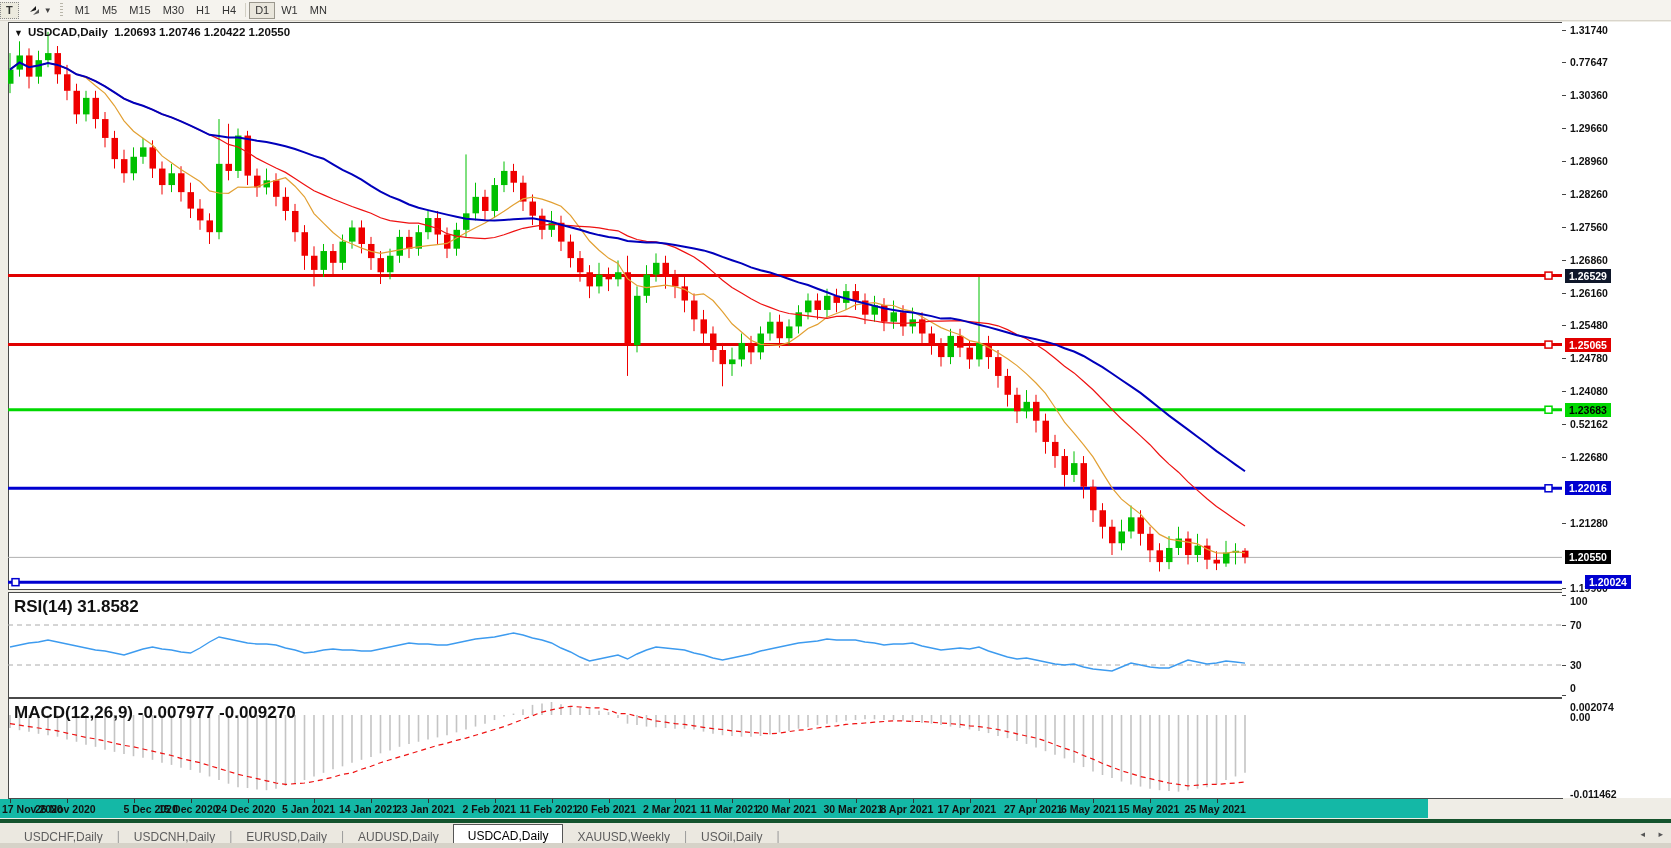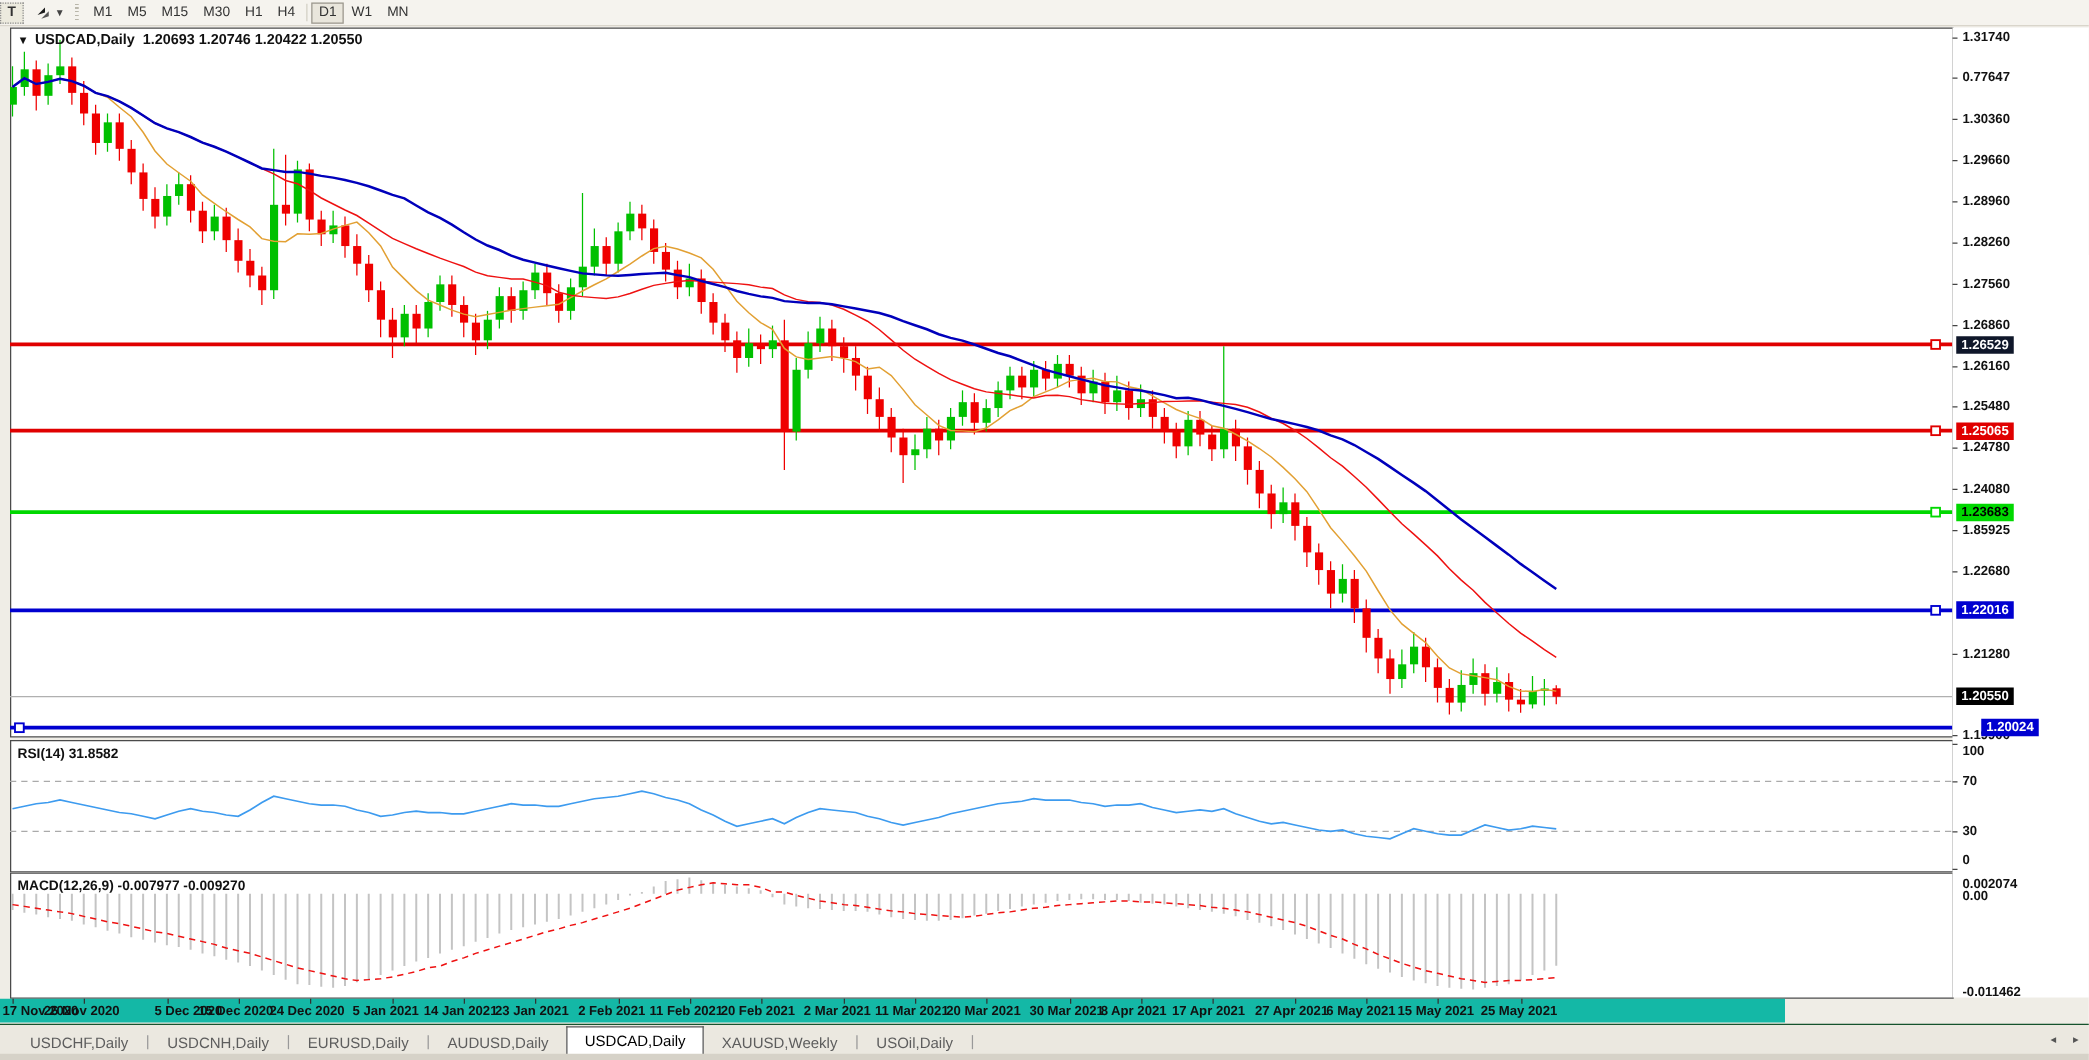--- a/index.html
+++ b/index.html
@@ -25,37 +25,37 @@
   .panel{position:absolute;background:#fff;border:1px solid #4a4a4a;box-sizing:border-box;}
   #main-panel{left:8px;top:22px;width:1555px;height:568px;}
   #rsi-panel{left:8px;top:592px;width:1555px;height:106px;}
   #macd-panel{left:8px;top:698px;width:1555px;height:101px;}
   svg.layer{position:absolute;left:8px;top:22px;overflow:hidden;}
   #rsi-svg{top:592px;}
   #macd-svg{top:698px;}
 
   .chart-title{position:absolute;left:14px;top:26px;font-size:11.5px;font-weight:bold;color:#111;z-index:5;}
   .chart-title .tri{font-size:9px;margin-right:5px;}
-  .pane-label{position:absolute;left:14px;font-size:11px;font-weight:bold;color:#111;z-index:5;}
+  .pane-label{position:absolute;left:14px;font-size:17px;font-weight:bold;color:#111;z-index:5;}
 
   
   #price-axis{position:absolute;left:1562px;top:22px;width:109px;height:776px;background:#fff;}
   .tick-dash{position:absolute;left:0;width:4px;height:1px;background:#444;}
   .tick-lbl{position:absolute;left:8px;font-size:10.5px;font-weight:bold;color:#111;white-space:nowrap;}
   .badge{position:absolute;left:3px;height:14px;line-height:14px;padding:0 4px;
          font-size:10.5px;font-weight:bold;color:#fff;white-space:nowrap;z-index:6;}
 
   
   #date-axis{position:absolute;left:0;top:799px;width:1428px;height:19px;background:#14b8a6;}
   .d-tick{position:absolute;top:0;width:1px;height:4px;background:#333;}
   .d-lbl{position:absolute;top:4px;font-size:10.5px;font-weight:bold;color:#111;white-space:nowrap;}
 
   
   #tabbar{position:absolute;left:0;top:819px;width:1671px;height:24px;background:#ebe8e0;
-          border-top:1px solid #14532d;display:flex;align-items:flex-end;}
+          border-top:4px solid #14532d;display:flex;align-items:flex-end;}
   .tab{display:inline-flex;align-items:center;height:21px;padding:0 14px;font-size:12px;color:#5d5d5d;
        cursor:default;white-space:nowrap;}
   .tab.active{background:#fff;border:1px solid #555;border-bottom:none;color:#000;height:22px;}
   .tab-sep{color:#999;font-size:12px;align-self:center;}
   .tab-scroll{position:absolute;top:6px;font-size:9px;color:#555;cursor:default;}
   #tab-scroll-left{right:26px;}
   #tab-scroll-right{right:8px;}
   .bottom-strip{position:absolute;left:0;top:843px;width:1671px;height:5px;background:#d6d2c8;}
 </style>
 </head>
@@ -534,21 +534,21 @@
       <div class="tick-lbl" style="top: 231.994px;">1.26860</div>
       <div class="tick-dash" style="top: 270.985px;"></div>
       <div class="tick-lbl" style="top: 264.985px;">1.26160</div>
       <div class="tick-dash" style="top: 303.034px;"></div>
       <div class="tick-lbl" style="top: 297.034px;">1.25480</div>
       <div class="tick-dash" style="top: 336.025px;"></div>
       <div class="tick-lbl" style="top: 330.025px;">1.24780</div>
       <div class="tick-dash" style="top: 369.016px;"></div>
       <div class="tick-lbl" style="top: 363.016px;">1.24080</div>
       <div class="tick-dash" style="top: 402.007px;"></div>
-      <div class="tick-lbl" style="top: 396.007px;">1.85925</div>
+      <div class="tick-lbl" style="top: 396.007px;">0.52162</div>
       <div class="tick-dash" style="top: 434.998px;"></div>
       <div class="tick-lbl" style="top: 428.998px;">1.22680</div>
       <div class="tick-dash" style="top: 500.98px;"></div>
       <div class="tick-lbl" style="top: 494.98px;">1.21280</div>
       <div class="tick-dash" style="top: 566.019px;"></div>
       <div class="tick-lbl" style="top: 560.019px;">1.19900</div>
       <div class="badge" style="top: 246.594px; background: #0f172a; color: rgb(255, 255, 255);">1.26529</div>
       <div class="badge" style="top: 315.593px; background: rgb(224, 0, 0); color: rgb(255, 255, 255);">1.25065</div>
       <div class="badge" style="top: 380.726px; background: rgb(0, 216, 0); color: rgb(0, 0, 0);">1.23683</div>
       <div class="badge" style="top: 459.292px; background: rgb(0, 0, 208); color: rgb(255, 255, 255);">1.22016</div>

